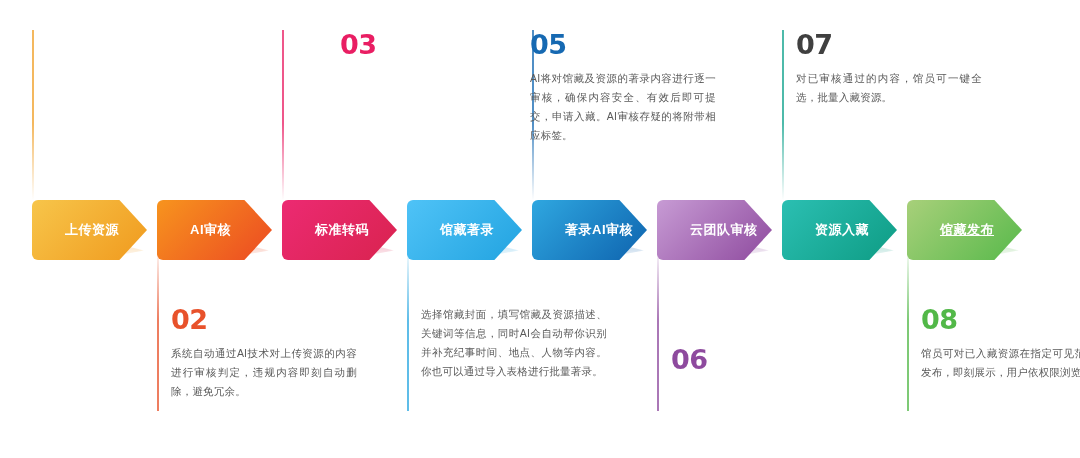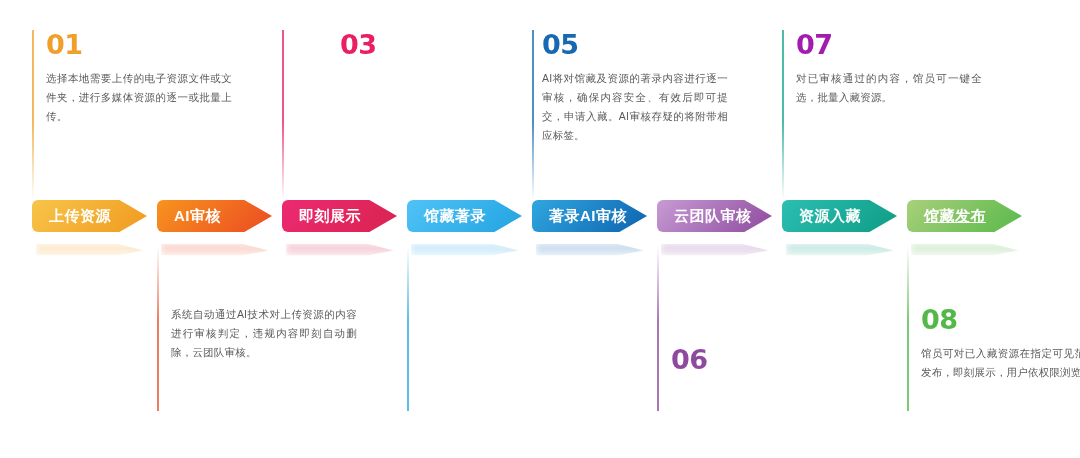--- a/index.html
+++ b/index.html
@@ -28,29 +28,29 @@
     line-height:19px;
     color:#5a5a5a;
     margin:0;
     letter-spacing:.2px;
     text-align:justify;
   }
 
   
   .arrow{
     position:absolute;
-    height:32px;
+    height:60px;
     width:115px;
     display:flex;
     align-items:center;
     color:#fff;
-    font-size:15px;
+    font-size:13px;
     font-weight:bold;
     letter-spacing:.5px;
-    padding-left:17px;
+    padding-left:33px;
     box-sizing:border-box;
     border-top-left-radius:6px;
     border-bottom-left-radius:6px;
     -webkit-clip-path:polygon(0 0, 76% 0, 100% 50%, 76% 100%, 0 100%);
     clip-path:polygon(0 0, 76% 0, 100% 50%, 76% 100%, 0 100%);
     white-space:nowrap;
   }
   .arrow-wrap{position:absolute;}
   .arrow-shadow{
     position:absolute;
@@ -62,69 +62,65 @@
     opacity:.30;
     -webkit-clip-path:polygon(0 0, 76% 0, 100% 40%, 76% 70%, 0 70%);
     clip-path:polygon(0 0, 76% 0, 100% 40%, 76% 70%, 0 70%);
   }
 </style>
 </head>
 <body>
 
 <div id="stage">
     <div style="position: absolute; left: 32px; width: 2px; top: 30px; height: 170px; background: linear-gradient(rgb(240, 160, 41) 0%, rgb(240, 160, 41) 55%, rgba(255, 255, 255, 0) 100%); opacity: 0.75;"></div>
-    <div class="block" style="left: 32px; top: 30px;">
-      <div class="inner">
-        <div class="num" style="color: rgb(240, 160, 41);">01</div>
-        <div class="desc">选择本地需要上传的电子资源文件或文件夹，进行多媒体资源的逐一或批量上传。</div>
-      </div>
-    </div>
     <div class="arrow-wrap" style="left: 32px; top: 200px;">
       <div class="arrow-shadow" style="background: linear-gradient(rgb(240, 154, 30) 0%, rgba(255, 255, 255, 0) 100%);"></div>
       <div class="arrow" style="background: linear-gradient(135deg, rgb(247, 197, 74) 0%, rgb(240, 154, 30) 100%);">
         <span>上传资源</span>
       </div>
     </div>
     <div style="position: absolute; left: 157px; width: 2px; top: 246px; height: 165px; background: linear-gradient(0deg, rgb(232, 82, 43) 0%, rgb(232, 82, 43) 55%, rgba(255, 255, 255, 0) 100%); opacity: 0.75;"></div>
     <div class="block" style="left: 157px; top: 305px;">
       <div class="inner">
-        <div class="desc">系统自动通过AI技术对上传资源的内容进行审核判定，违规内容即刻自动删除，云团队审核。</div>
+        <div class="num" style="color: rgb(232, 82, 43);">02</div>
+        <div class="desc">系统自动通过AI技术对上传资源的内容进行审核判定，违规内容即刻自动删除，避免冗余。</div>
       </div>
     </div>
     <div class="arrow-wrap" style="left: 157px; top: 200px;">
       <div class="arrow-shadow" style="background: linear-gradient(rgb(236, 74, 34) 0%, rgba(255, 255, 255, 0) 100%);"></div>
       <div class="arrow" style="background: linear-gradient(135deg, rgb(247, 148, 30) 0%, rgb(236, 74, 34) 100%);">
         <span>AI审核</span>
       </div>
     </div>
     <div style="position: absolute; left: 282px; width: 2px; top: 30px; height: 170px; background: linear-gradient(rgb(233, 30, 99) 0%, rgb(233, 30, 99) 55%, rgba(255, 255, 255, 0) 100%); opacity: 0.75;"></div>
     <div class="block" style="left: 282px; top: 30px; padding-left: 44px;">
       <div class="inner">
         <div class="num" style="color: rgb(233, 30, 99);">03</div>
       </div>
     </div>
     <div class="arrow-wrap" style="left: 282px; top: 200px;">
       <div class="arrow-shadow" style="background: linear-gradient(rgb(217, 35, 79) 0%, rgba(255, 255, 255, 0) 100%);"></div>
       <div class="arrow" style="background: linear-gradient(135deg, rgb(236, 42, 114) 0%, rgb(217, 35, 79) 100%);">
-        <span>即刻展示</span>
+        <span>标准转码</span>
       </div>
     </div>
     <div style="position: absolute; left: 407px; width: 2px; top: 246px; height: 165px; background: linear-gradient(0deg, rgb(41, 167, 225) 0%, rgb(41, 167, 225) 55%, rgba(255, 255, 255, 0) 100%); opacity: 0.75;"></div>
     <div class="block" style="left: 407px; top: 305px;">
       <div class="inner">
+        <div class="desc">选择馆藏封面，填写馆藏及资源描述、关键词等信息，同时AI会自动帮你识别并补充纪事时间、地点、人物等内容。你也可以通过导入表格进行批量著录。</div>
       </div>
     </div>
     <div class="arrow-wrap" style="left: 407px; top: 200px;">
       <div class="arrow-shadow" style="background: linear-gradient(rgb(34, 163, 224) 0%, rgba(255, 255, 255, 0) 100%);"></div>
       <div class="arrow" style="background: linear-gradient(135deg, rgb(79, 195, 247) 0%, rgb(34, 163, 224) 100%);">
         <span>馆藏著录</span>
       </div>
     </div>
     <div style="position: absolute; left: 532px; width: 2px; top: 30px; height: 170px; background: linear-gradient(rgb(22, 105, 178) 0%, rgb(22, 105, 178) 55%, rgba(255, 255, 255, 0) 100%); opacity: 0.75;"></div>
-    <div class="block" style="left: 528px; top: 30px;">
+    <div class="block" style="left: 516px; top: 30px;">
       <div class="inner">
         <div class="num" style="color: rgb(22, 105, 178);">05</div>
         <div class="desc">AI将对馆藏及资源的著录内容进行逐一审核，确保内容安全、有效后即可提交，申请入藏。AI审核存疑的将附带相应标签。</div>
       </div>
     </div>
     <div class="arrow-wrap" style="left: 532px; top: 200px;">
       <div class="arrow-shadow" style="background: linear-gradient(rgb(14, 99, 174) 0%, rgba(255, 255, 255, 0) 100%);"></div>
       <div class="arrow" style="background: linear-gradient(135deg, rgb(47, 167, 224) 0%, rgb(14, 99, 174) 100%);">
         <span>著录AI审核</span>
       </div>
@@ -137,21 +133,21 @@
     </div>
     <div class="arrow-wrap" style="left: 657px; top: 200px;">
       <div class="arrow-shadow" style="background: linear-gradient(rgb(142, 74, 158) 0%, rgba(255, 255, 255, 0) 100%);"></div>
       <div class="arrow" style="background: linear-gradient(135deg, rgb(199, 155, 212) 0%, rgb(142, 74, 158) 100%);">
         <span>云团队审核</span>
       </div>
     </div>
     <div style="position: absolute; left: 782px; width: 2px; top: 30px; height: 170px; background: linear-gradient(rgb(18, 163, 142) 0%, rgb(18, 163, 142) 55%, rgba(255, 255, 255, 0) 100%); opacity: 0.75;"></div>
     <div class="block" style="left: 782px; top: 30px;">
       <div class="inner">
-        <div class="num" style="color: #a21caf;">07</div>
+        <div class="num" style="color: #404040;">07</div>
         <div class="desc">对已审核通过的内容，馆员可一键全选，批量入藏资源。</div>
       </div>
     </div>
     <div class="arrow-wrap" style="left: 782px; top: 200px;">
       <div class="arrow-shadow" style="background: linear-gradient(rgb(14, 156, 132) 0%, rgba(255, 255, 255, 0) 100%);"></div>
       <div class="arrow" style="background: linear-gradient(135deg, rgb(43, 191, 178) 0%, rgb(14, 156, 132) 100%);">
         <span>资源入藏</span>
       </div>
     </div>
     <div style="position: absolute; left: 907px; width: 2px; top: 246px; height: 165px; background: linear-gradient(0deg, rgb(82, 184, 72) 0%, rgb(82, 184, 72) 55%, rgba(255, 255, 255, 0) 100%); opacity: 0.75;"></div>

